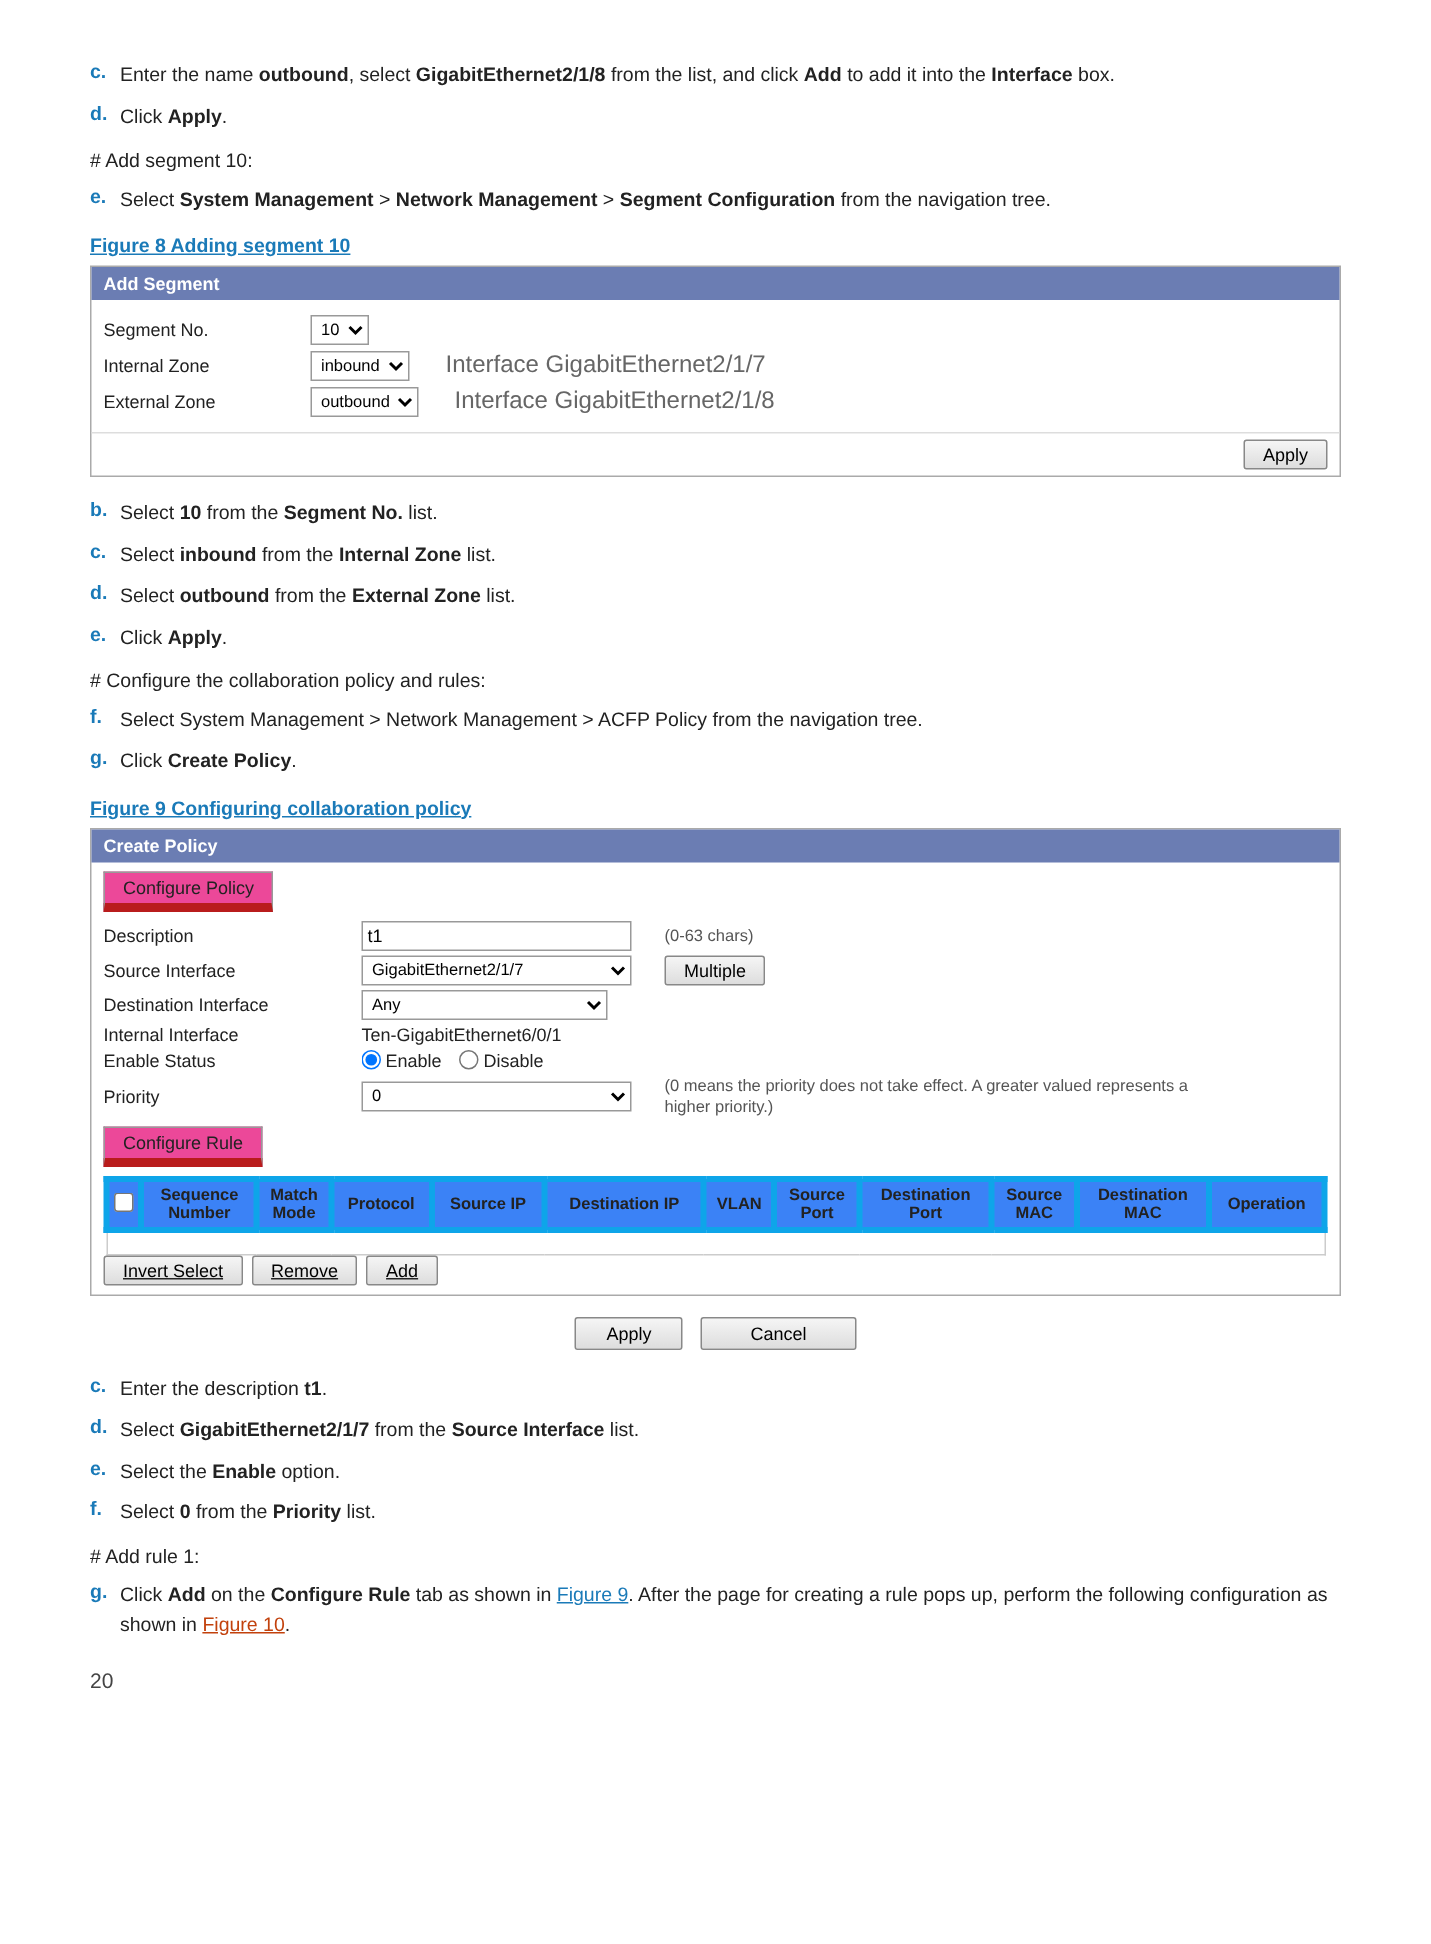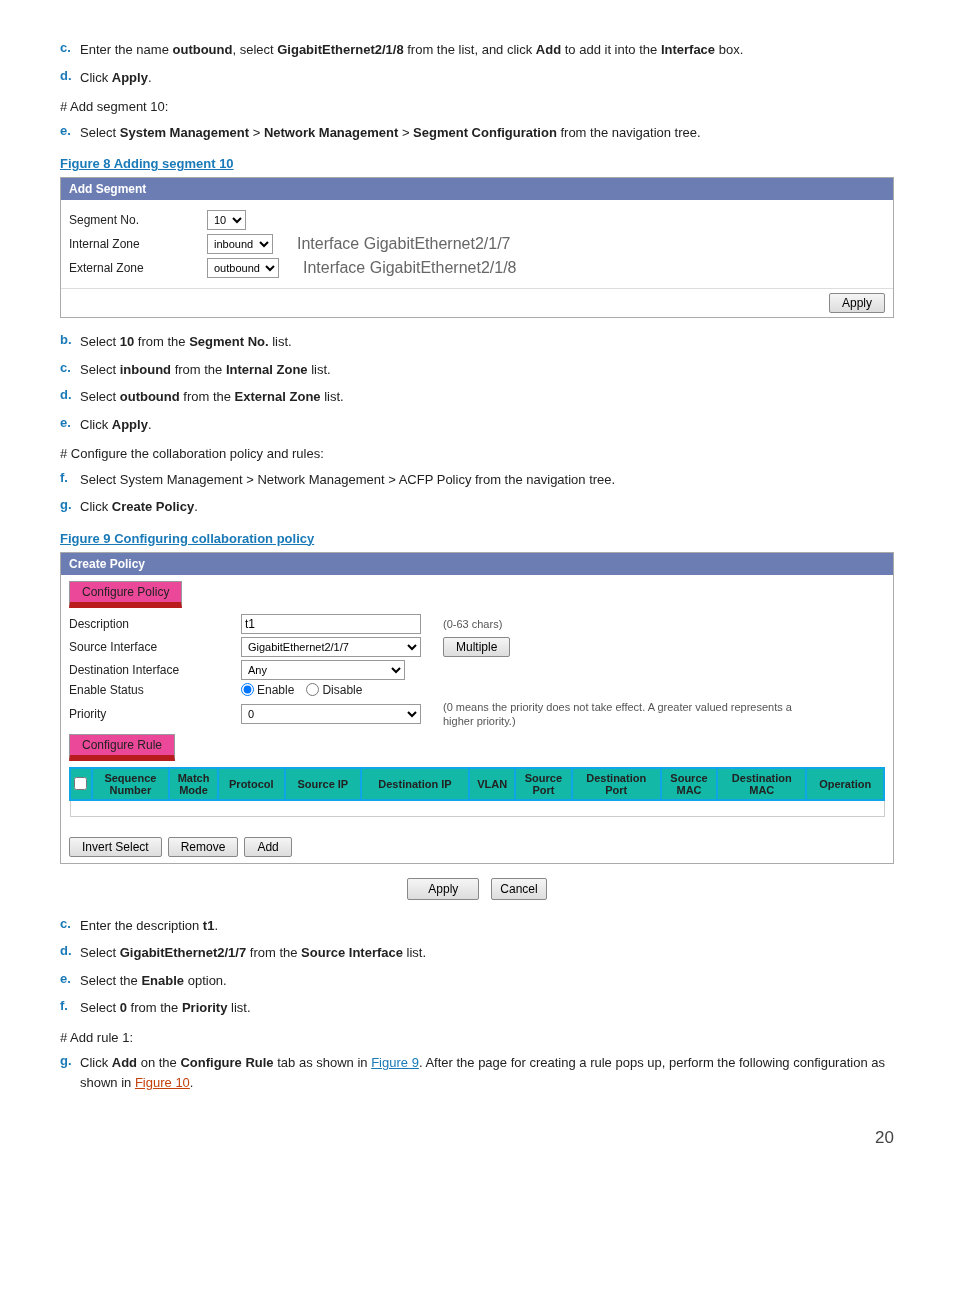--- a/index.html
+++ b/index.html
@@ -151,49 +151,50 @@
     }
 
     
     .rule-table {
       width: 100%;
       border-collapse: collapse;
       font-size: 11px;
       margin-top: 4px;
     }
     .rule-table th {
-      border: 2px solid #0ea5e9;
+      border: 4px solid #0ea5e9;
       padding: 3px 0;
-      background: #14b8a6;
+      background: #3b82f6;
       text-align: center;
       font-weight: bold;
     }
     .rule-table td {
       border: 1px solid #ccc;
       padding: 3px 5px;
     }
     .rule-btn-row {
       display: flex;
       gap: 6px;
-      margin-top: 20px;
+      margin-top: 0;
+      text-decoration: underline;
     }
 
     
     .action-row {
       display: flex;
       justify-content: center;
       gap: 12px;
       margin: 10px 0 16px 0;
     }
 
     
     .page-number {
-      text-align: right;
-      margin-top: 36px;
-      font-size: 17px;
+      text-align: left;
+      margin-top: 20px;
+      font-size: 14px;
       color: #444;
     }
   </style>
 </head>
 <body>
 
 <div class="instruction-block">
   <span class="instruction-letter">c.</span>
   <span class="instruction-text">
     Enter the name <b>outbound</b>, select <b>GigabitEthernet2/1/8</b> from the list, and click <b>Add</b> to add it into the <b>Interface</b> box.
@@ -327,20 +328,24 @@
         <button class="btn">Multiple</button>
       </div>
 
       <div class="field-row">
         <span class="field-label">Destination Interface</span>
         <select class="form-select" style="width:164px;">
           <option>Any</option>
         </select>
       </div>
 
+      <div class="field-row">
+        <span class="field-label">Internal Interface</span>
+        <span class="form-value">Ten-GigabitEthernet6/0/1</span>
+      </div>
 
       <div class="field-row">
         <span class="field-label">Enable Status</span>
         <div class="radio-group">
           <label>
             <input type="radio" name="enableStatus" checked="" style="">
             <span>Enable</span>
           </label>
           <label>
             <input type="radio" name="enableStatus" style="">
@@ -393,21 +398,21 @@
         <button class="btn">Invert Select</button>
         <button class="btn">Remove</button>
         <button class="btn">Add</button>
       </div>
     </div>
   </div>
 </div>
 
 <div class="action-row">
   <button class="btn" style="padding:3px 20px;">Apply</button>
-  <button class="btn" style="padding:3px 8px;">Cancel</button>
+  <button class="btn" style="padding:3px 32px;">Cancel</button>
 </div>
 
 <div style="margin-top:6px;">
   <div class="instruction-block">
     <span class="instruction-letter">c.</span>
     <span class="instruction-text">
       Enter the description <b>t1</b>.
     </span>
   </div>
   <div class="instruction-block">

